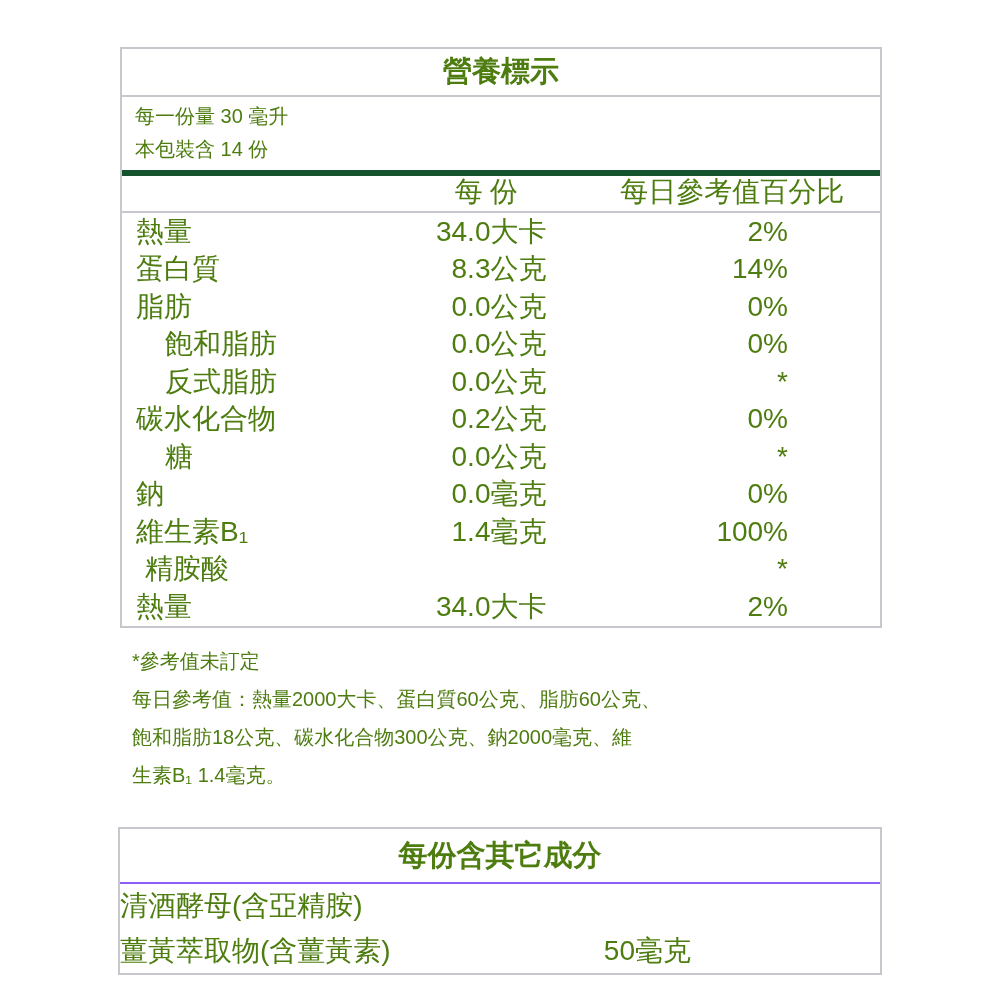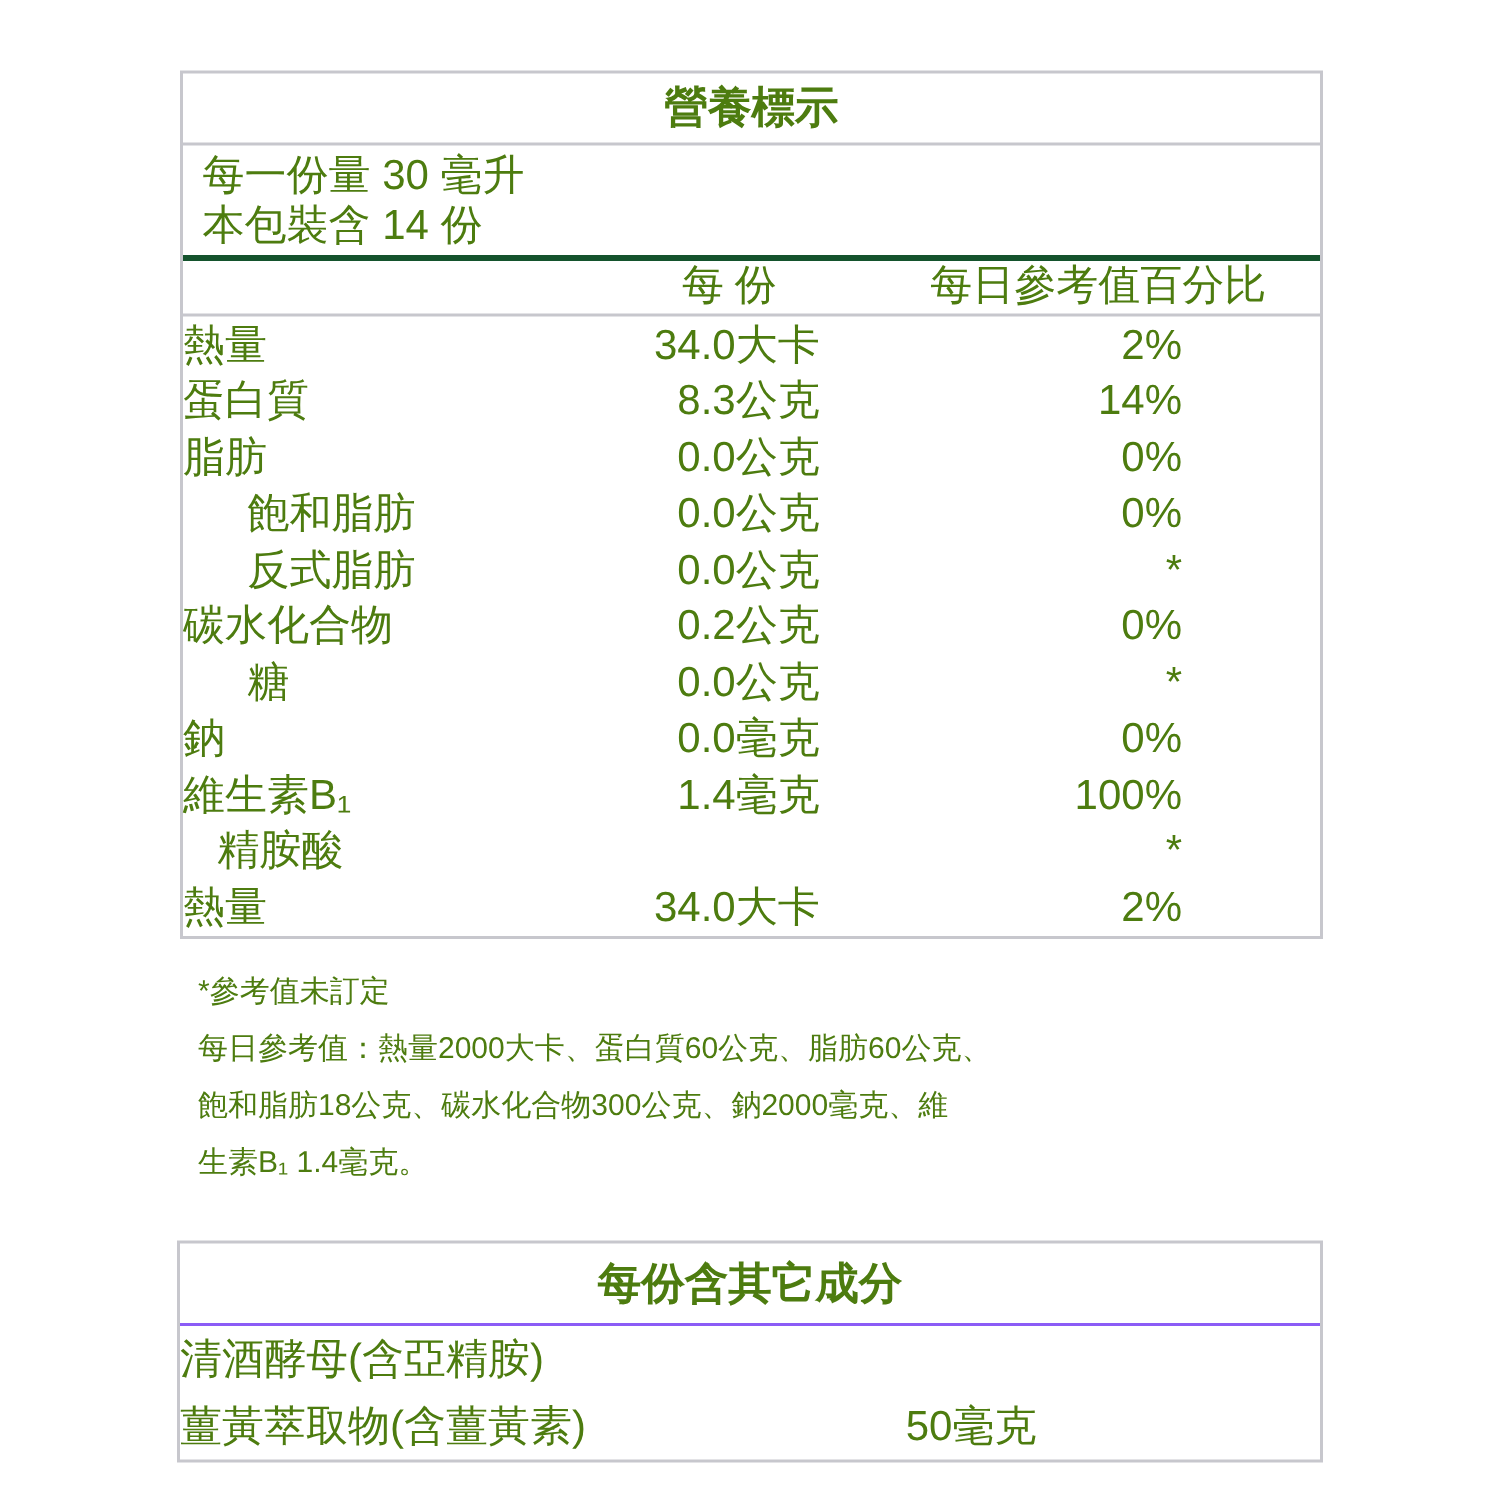--- a/index.html
+++ b/index.html
@@ -21,38 +21,38 @@
     background: #ffffff;
   }
   .title-row {
     height: 48px;
     display: flex; align-items: center; justify-content: center;
     font-size: 29px; font-weight: bold;
     border-bottom: 2px solid #c7c7cd;
   }
   .serving-row {
     padding: 3px 0 4px 13px;
-    font-size: 28px; line-height: 33px;
-    border-bottom: 4px solid #14532d;
+    font-size: 20px; line-height: 33px;
+    border-bottom: 6px solid #14532d;
   }
   .cols-header-row {
     display: flex; align-items: flex-end;
     height: 37px;
     font-size: 28px;
     border-bottom: 2px solid #c7c7cd;
   }
   .ch-spacer { width: 36%; }
   .ch-per-serving { width: 25%; text-align: center; letter-spacing: 0.25em; }
   .ch-dv { flex: 1; text-align: center; }
   .data-row {
     display: flex; align-items: center;
     height: 37.5px;
     font-size: 28px;
   }
-  .c-label { width: 30%; white-space: nowrap; }
+  .c-label { width: 30%; padding-left: 14px; white-space: nowrap; }
   .c-label.indent-1 { padding-left: 43px; }
   .c-label.indent-half { padding-left: 23px; }
   .c-amount { width: 26%; text-align: right; white-space: nowrap; }
   .c-dv { flex: 1; text-align: right; padding-right: 92px; white-space: nowrap; }
   .footnotes {
     position: absolute;
     left: 132px; top: 642px;
     width: 780px;
     font-size: 20px; line-height: 38px;
   }

